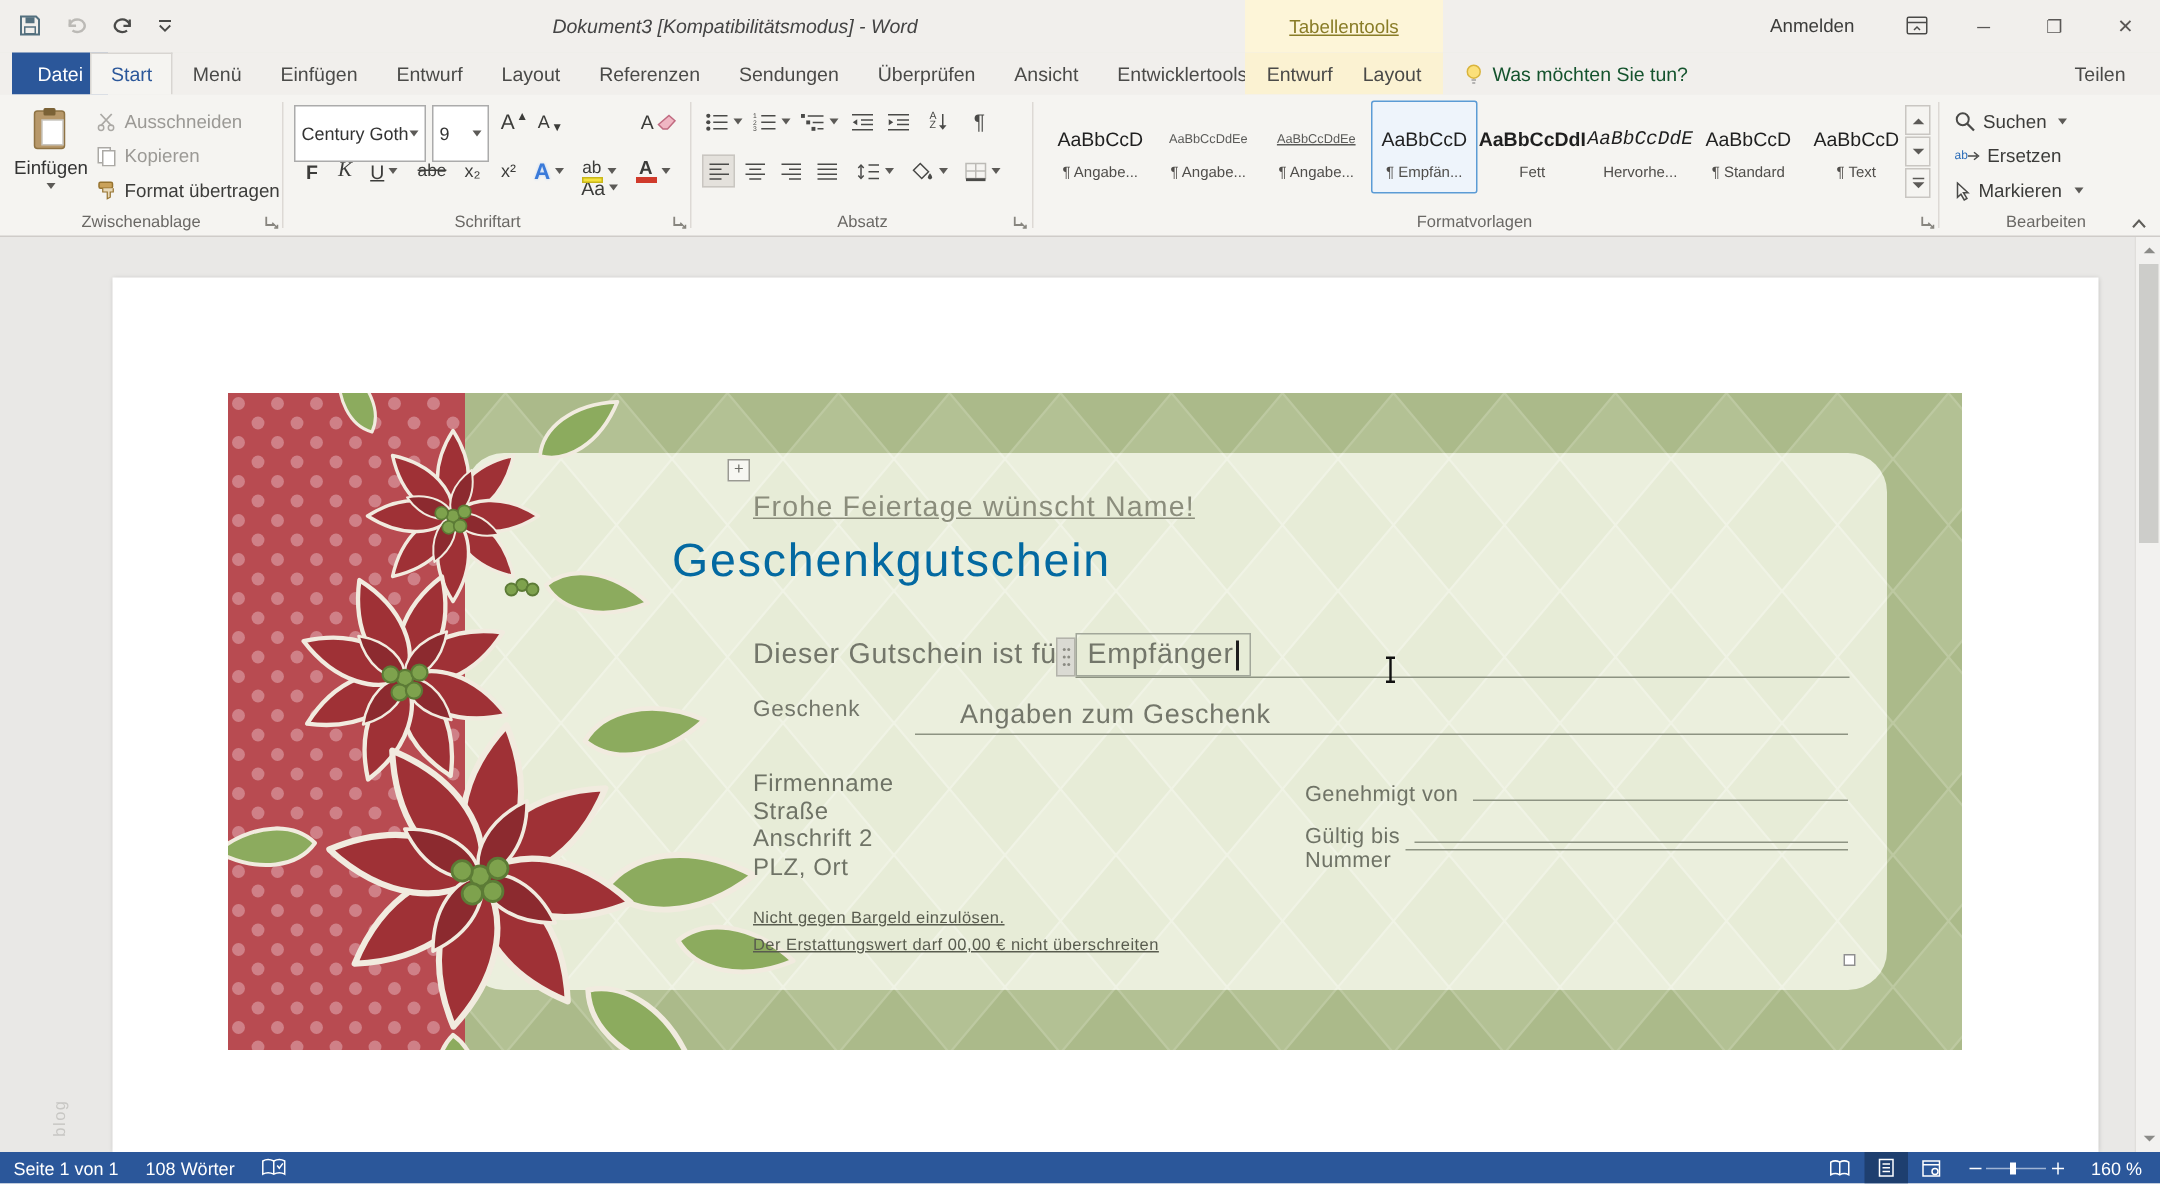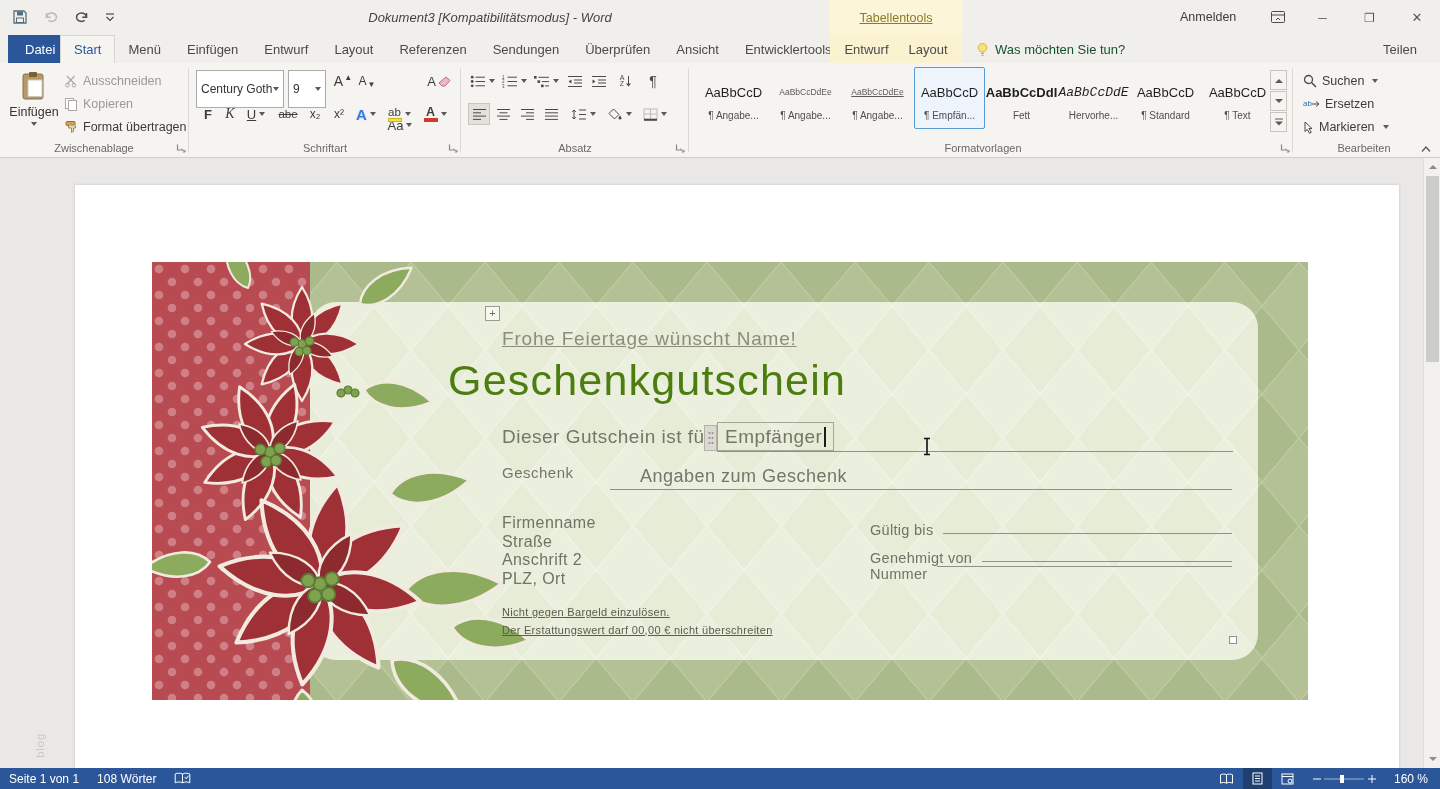--- a/index.html
+++ b/index.html
@@ -567,21 +567,21 @@
             <circle cx="0" cy="0" r="4"></circle>
             <circle cx="-7" cy="3" r="4"></circle>
             <circle cx="7" cy="3" r="4"></circle>
           </g>
       </g>
     </svg>
 
     <div class="abs" style="left:333px;top:44px;width:15px;height:15px;border:1px solid #9a9a92;background:#f7f7f2;display:flex;align-items:center;justify-content:center;color:#6e6e68;font-size:11px;line-height:11px;">+</div>
 
     <div class="ct" style="left:350px;top:66px;font-size:19px;color:#8b8d7c;letter-spacing:.8px;text-decoration:underline;">Frohe Feiertage wünscht Name!</div>
-    <div class="ct" style="left:296px;top:94px;font-size:43px;color:#4d7c0f;letter-spacing:1.2px;">Geschenkgutschein</div>
+    <div class="ct" style="left:296px;top:94px;font-size:31px;color:#0369a1;letter-spacing:1.2px;">Geschenkgutschein</div>
 
     <div class="ct" style="left:350px;top:164px;font-size:19px;color:#73766a;">Dieser Gutschein ist für</div>
     <div class="abs" style="left:565px;top:161px;width:516px;height:29px;border-bottom:1px solid #8d9382;"></div>
     <div class="abs" style="left:552px;top:163px;width:13px;height:26px;background:#dadad3;border:1px solid #b3b3aa;display:flex;align-items:center;justify-content:center;">
       <svg width="6" height="14" viewBox="0 0 6 14">
           <g fill="#8b8b83">
             <circle cx="1.5" cy="2" r="1"></circle>
             <circle cx="4.5" cy="2" r="1"></circle>
             <circle cx="1.5" cy="7" r="1"></circle>
             <circle cx="4.5" cy="7" r="1"></circle>
@@ -606,25 +606,25 @@
       <div>PLZ, Ort</div>
     </div>
 
     <div class="abs" style="left:350px;top:342px;font-size:11px;line-height:17.5px;color:#595c4f;letter-spacing:.3px;text-decoration:underline;">
       <div>Nicht gegen Bargeld einzulösen.</div>
       <div>Der Erstattungswert darf 00,00 € nicht überschreiten</div>
     </div>
 
     <div class="abs" style="left:718px;top:248px;width:362px;">
       <div style="display:flex;align-items:flex-end;height:28px;">
+        <span style="font-size:14.5px;color:#6f7366;letter-spacing:.3px;">Genehmigt von</span>
+        <span style="flex:1;border-bottom:1px solid #8d9382;margin:0 0 4px 10px;"></span>
+      </div>
+      <div style="display:flex;align-items:flex-end;height:28px;">
         <span style="font-size:14.5px;color:#6f7366;letter-spacing:.3px;">Gültig bis</span>
-        <span style="flex:1;border-bottom:1px solid #8d9382;margin:0 0 4px 10px;"></span>
-      </div>
-      <div style="display:flex;align-items:flex-end;height:28px;">
-        <span style="font-size:14.5px;color:#6f7366;letter-spacing:.3px;">Genehmigt von</span>
         <span style="flex:1;border-bottom:1px solid #8d9382;margin:0 0 4px 10px;"></span>
       </div>
       <div style="display:flex;align-items:flex-start;height:28px;">
         <span style="font-size:14.5px;color:#6f7366;letter-spacing:.3px;">Nummer</span>
         <span style="flex:1;border-bottom:1px solid #8d9382;margin:0 0 4px 10px;"></span>
       </div>
     </div>
 
     <div class="abs" style="left:1077px;top:374px;width:8px;height:8px;border:1.5px solid #8f8f8f;background:#fff;"></div>
   </div>

